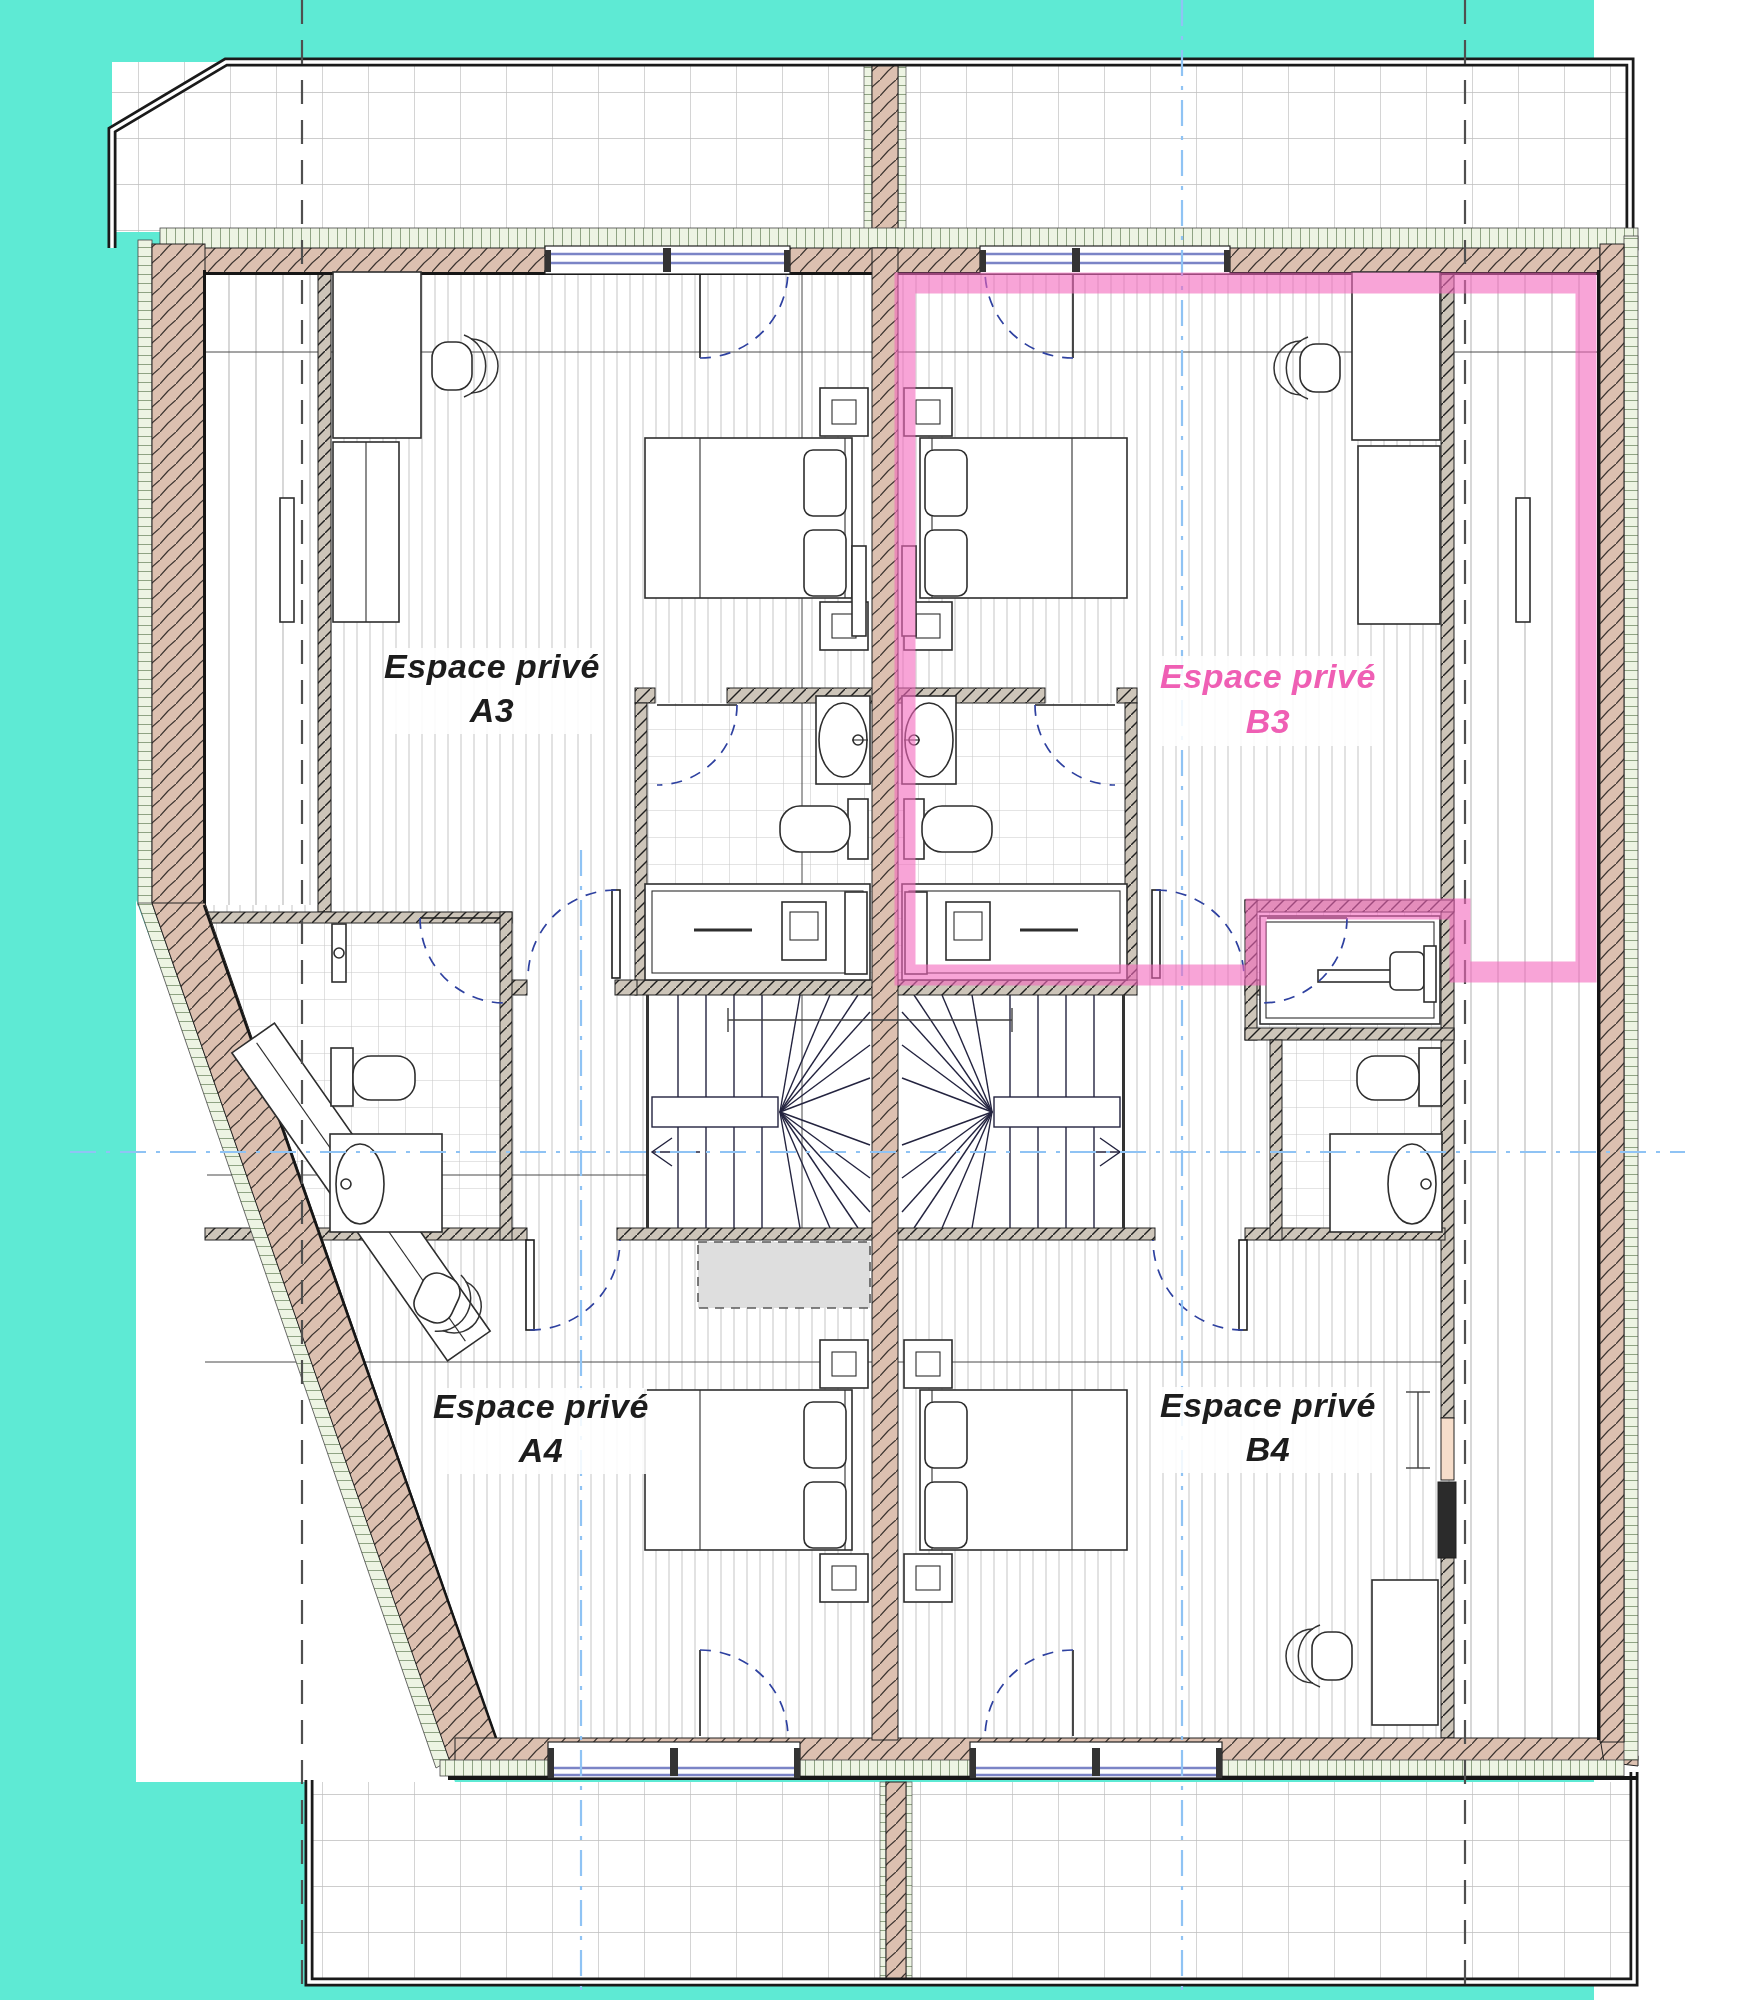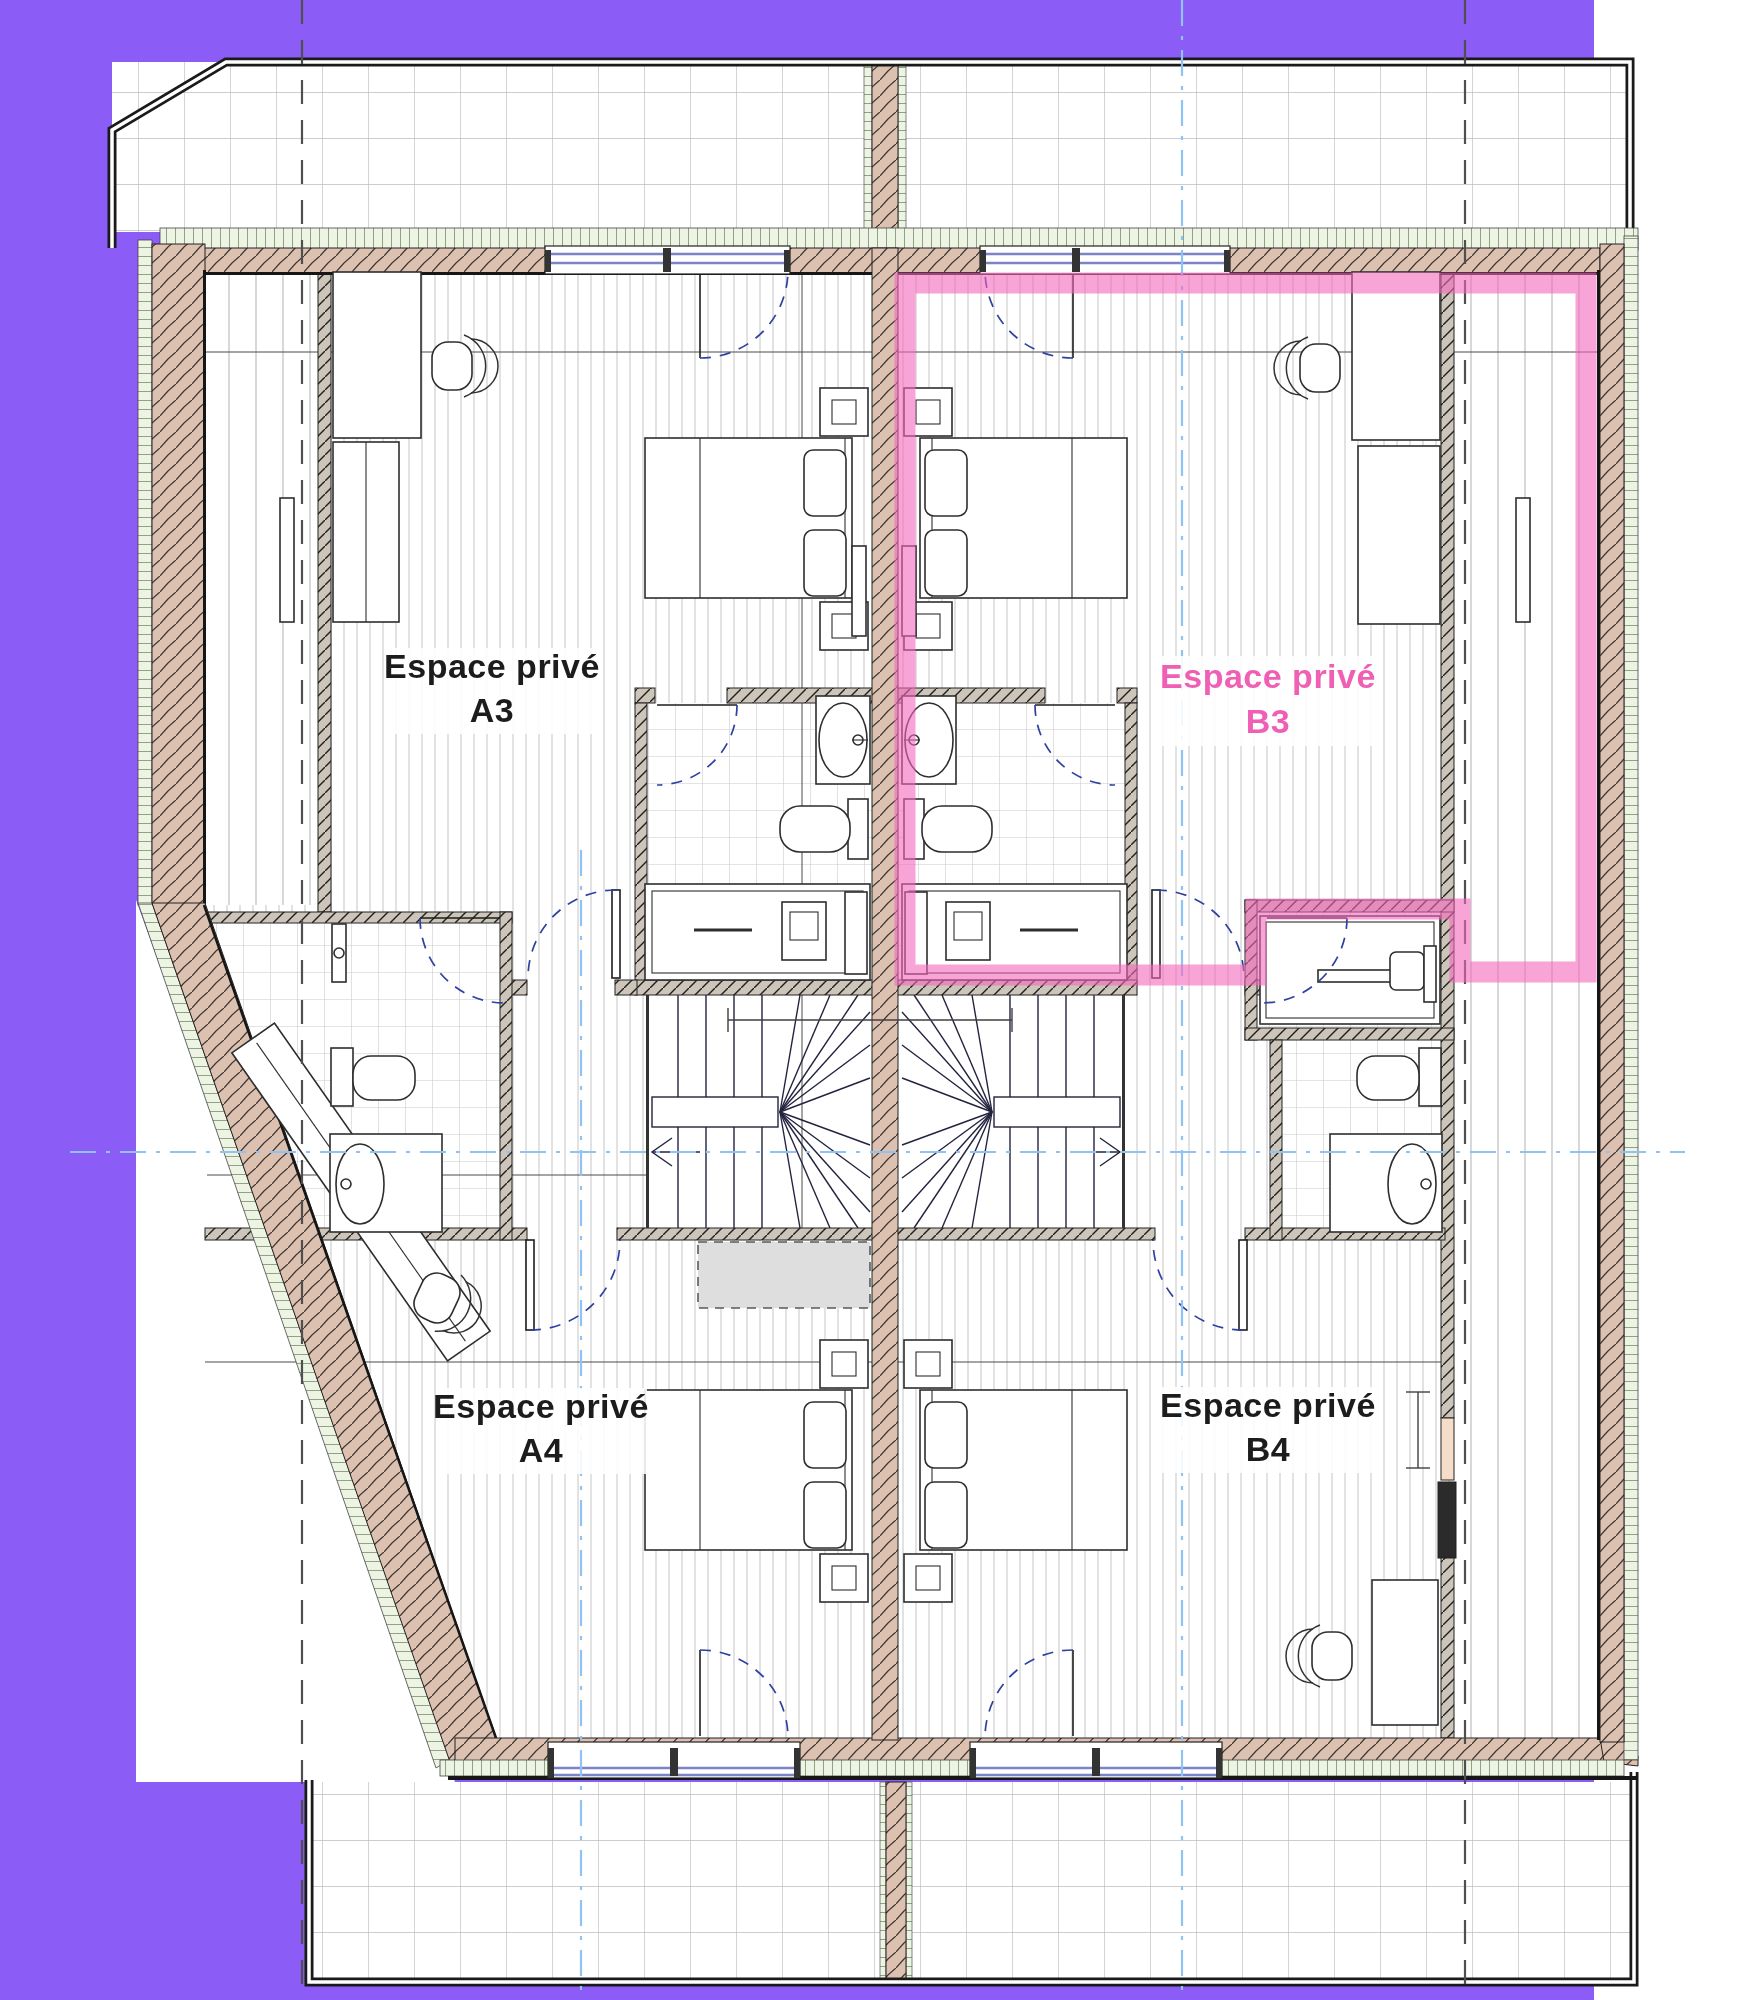--- a/index.html
+++ b/index.html
@@ -1,16 +1,16 @@
 <!DOCTYPE html>
 <html><head>
 <meta charset="utf-8">
 <style>
   html,body{margin:0;padding:0;background:#ffffff;}
-  .stage{width:1594px;height:2000px;position:relative;background:#8b5cf6;}
+  .stage{width:1594px;height:2000px;position:relative;background:#5eead4;font-style:italic;}
   svg.plan{display:block;width:1751px;height:2000px;}
   .unit-label{font-family:"Liberation Sans",sans-serif;font-weight:700;font-size:34px;text-anchor:middle;letter-spacing:.5px;}
   .lbl-box{fill:#ffffff;opacity:.88;}
   .furn{fill:#ffffff;stroke:#2e2e2e;stroke-width:1.6;}
   .furn-thin{fill:none;stroke:#2e2e2e;stroke-width:1.1;}
   .door{fill:none;stroke:#2e41a0;stroke-width:1.7;stroke-dasharray:11 9;}
   .leaf{fill:#ffffff;stroke:#1d1d1d;stroke-width:1.6;}
   .stair{stroke:#23233f;stroke-width:1.4;fill:none;}
   .dim{stroke:#3f3f3f;stroke-width:1.4;}
   .ref{stroke:#4a4a4a;stroke-width:1;}

